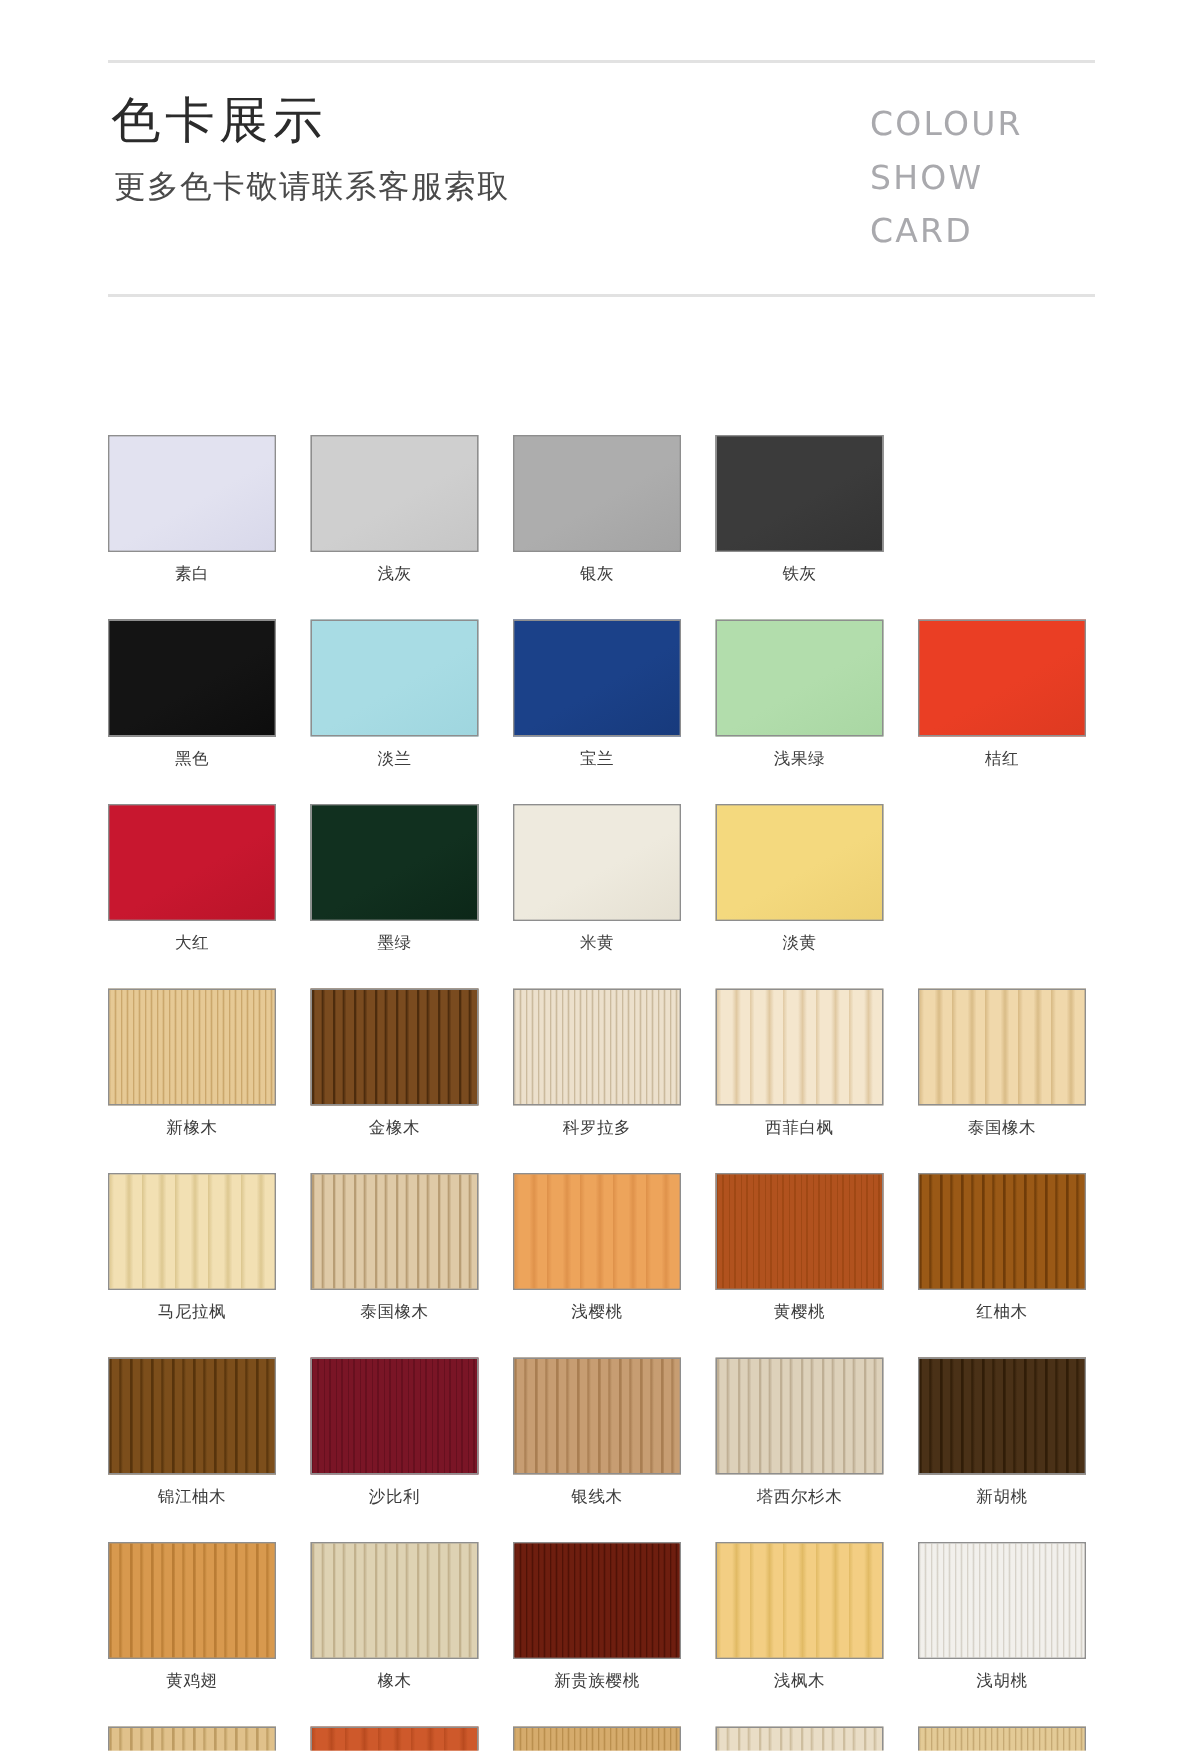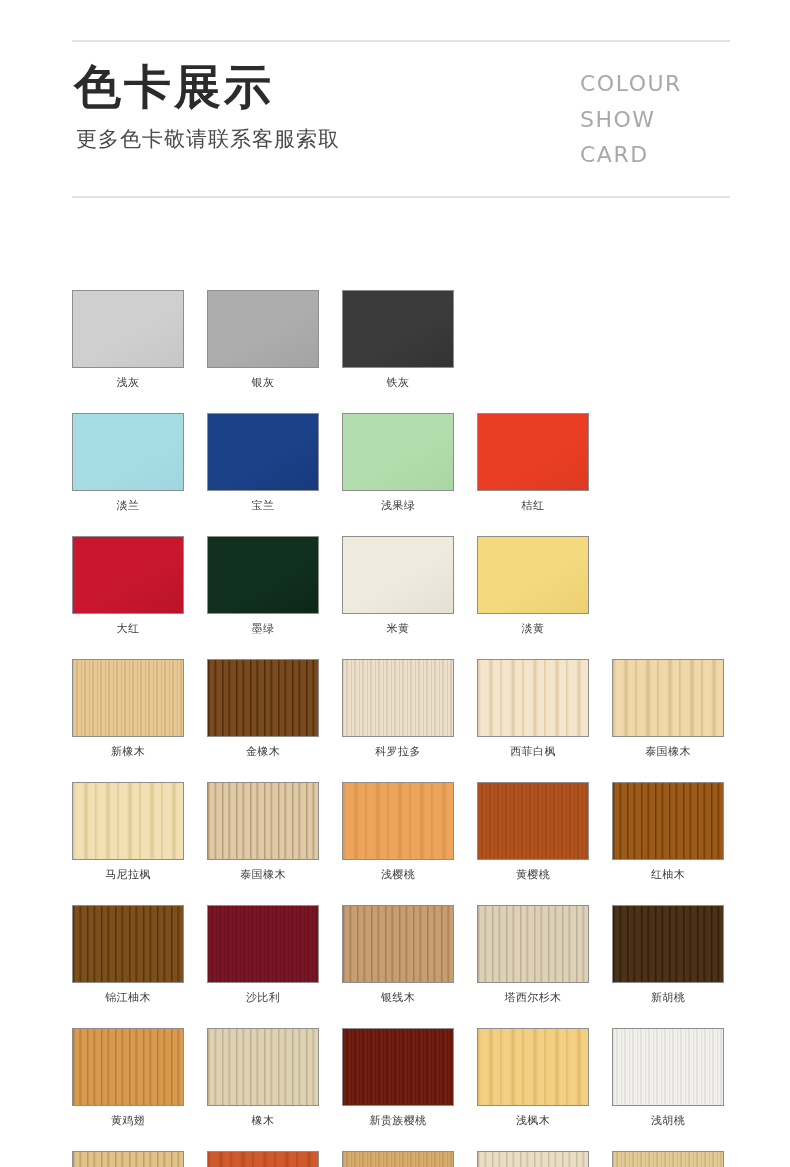--- a/index.html
+++ b/index.html
@@ -31,22 +31,22 @@
     position: relative;
     width: 100%;
     height: 100%;
   }
   .title-block {
     position: absolute;
     left: 2px;
     top: 20px;
   }
   .main-title {
-    font-size: 47px;
-    font-weight: bold;
+    font-size: 33px;
+    font-weight: normal;
     color: #2b2b2b;
     letter-spacing: 3px;
     line-height: 1.08;
     margin: 0;
     white-space: nowrap;
   }
   .sub-title {
     font-size: 21px;
     font-weight: normal;
     color: #4a4a4a;
@@ -120,40 +120,52 @@
       <div class="en-line">COLOUR</div>
       <div class="en-line">SHOW</div>
       <div class="en-line">CARD</div>
     </div>
   </div>
 </div>
 
 <div class="grid" id="swatch-grid">
     <div class="row">
       <div class="cell">
+        <div class="swatch" style="background-color: rgb(226, 226, 240);">
+          <div class="tex" style="background-image: linear-gradient(150deg, rgb(226, 226, 240) 0%, rgb(226, 226, 240) 55%, rgb(216, 216, 234) 100%);"></div>
+        </div>
+        <div class="label">素白</div>
+      </div>
+      <div class="cell">
         <div class="swatch" style="background-color: rgb(207, 207, 207);">
           <div class="tex" style="background-image: linear-gradient(150deg, rgb(207, 207, 207) 0%, rgb(207, 207, 207) 55%, rgb(198, 198, 198) 100%);"></div>
         </div>
         <div class="label">浅灰</div>
       </div>
       <div class="cell">
         <div class="swatch" style="background-color: rgb(173, 173, 173);">
           <div class="tex" style="background-image: linear-gradient(150deg, rgb(173, 173, 173) 0%, rgb(173, 173, 173) 55%, rgb(163, 163, 163) 100%);"></div>
         </div>
         <div class="label">银灰</div>
       </div>
       <div class="cell">
         <div class="swatch" style="background-color: rgb(59, 59, 59);">
           <div class="tex" style="background-image: linear-gradient(150deg, rgb(59, 59, 59) 0%, rgb(59, 59, 59) 55%, rgb(51, 51, 51) 100%);"></div>
         </div>
         <div class="label">铁灰</div>
       </div>
     </div>
     <div class="row">
       <div class="cell">
+        <div class="swatch" style="background-color: rgb(20, 20, 20);">
+          <div class="tex" style="background-image: linear-gradient(150deg, rgb(20, 20, 20) 0%, rgb(20, 20, 20) 55%, rgb(13, 13, 13) 100%);"></div>
+        </div>
+        <div class="label">黑色</div>
+      </div>
+      <div class="cell">
         <div class="swatch" style="background-color: rgb(168, 220, 228);">
           <div class="tex" style="background-image: linear-gradient(150deg, rgb(168, 220, 228) 0%, rgb(168, 220, 228) 55%, rgb(159, 214, 223) 100%);"></div>
         </div>
         <div class="label">淡兰</div>
       </div>
       <div class="cell">
         <div class="swatch" style="background-color: rgb(27, 65, 137);">
           <div class="tex" style="background-image: linear-gradient(150deg, rgb(27, 65, 137) 0%, rgb(27, 65, 137) 55%, rgb(23, 58, 124) 100%);"></div>
         </div>
         <div class="label">宝兰</div>

